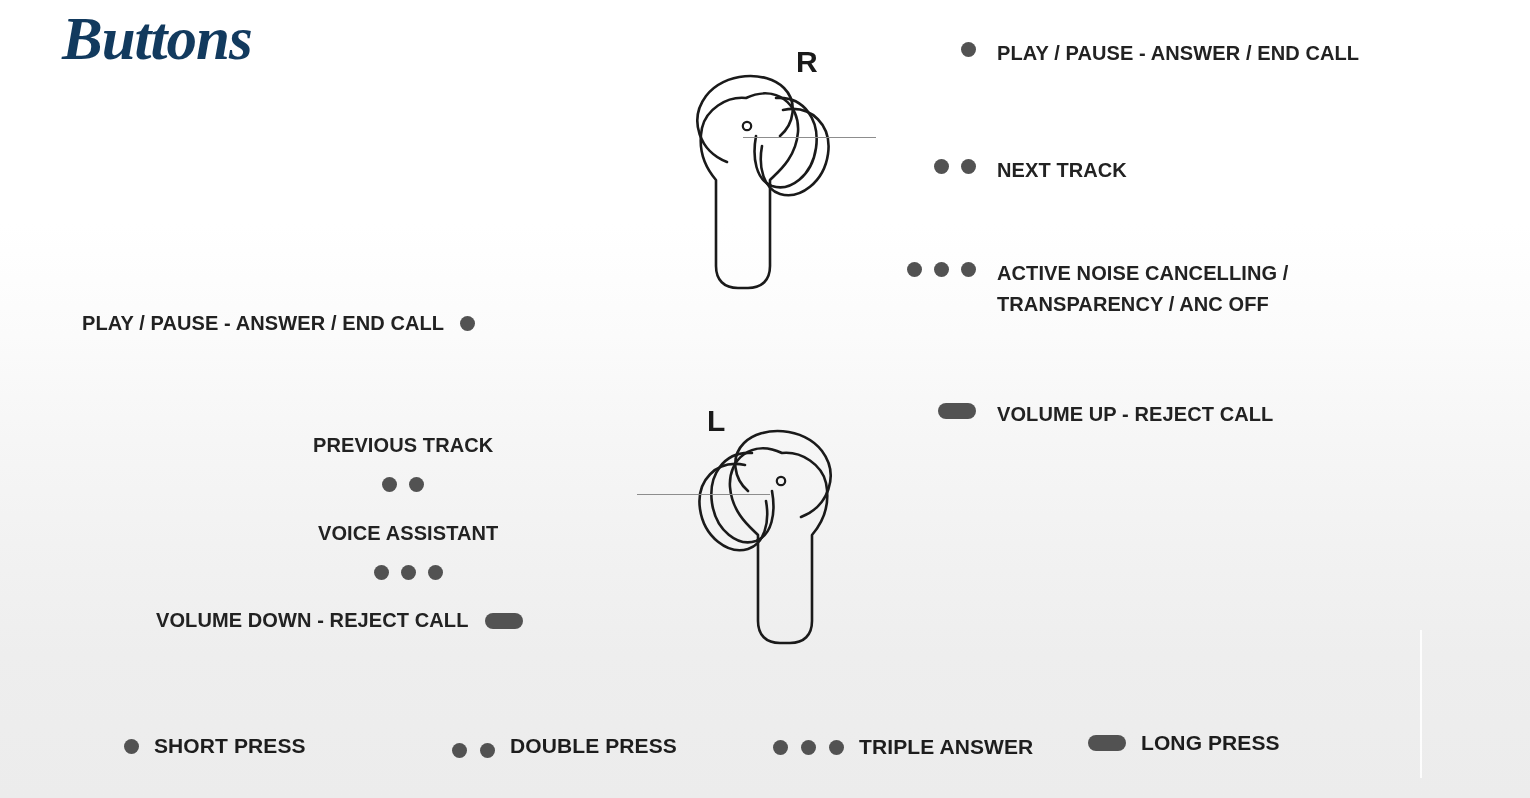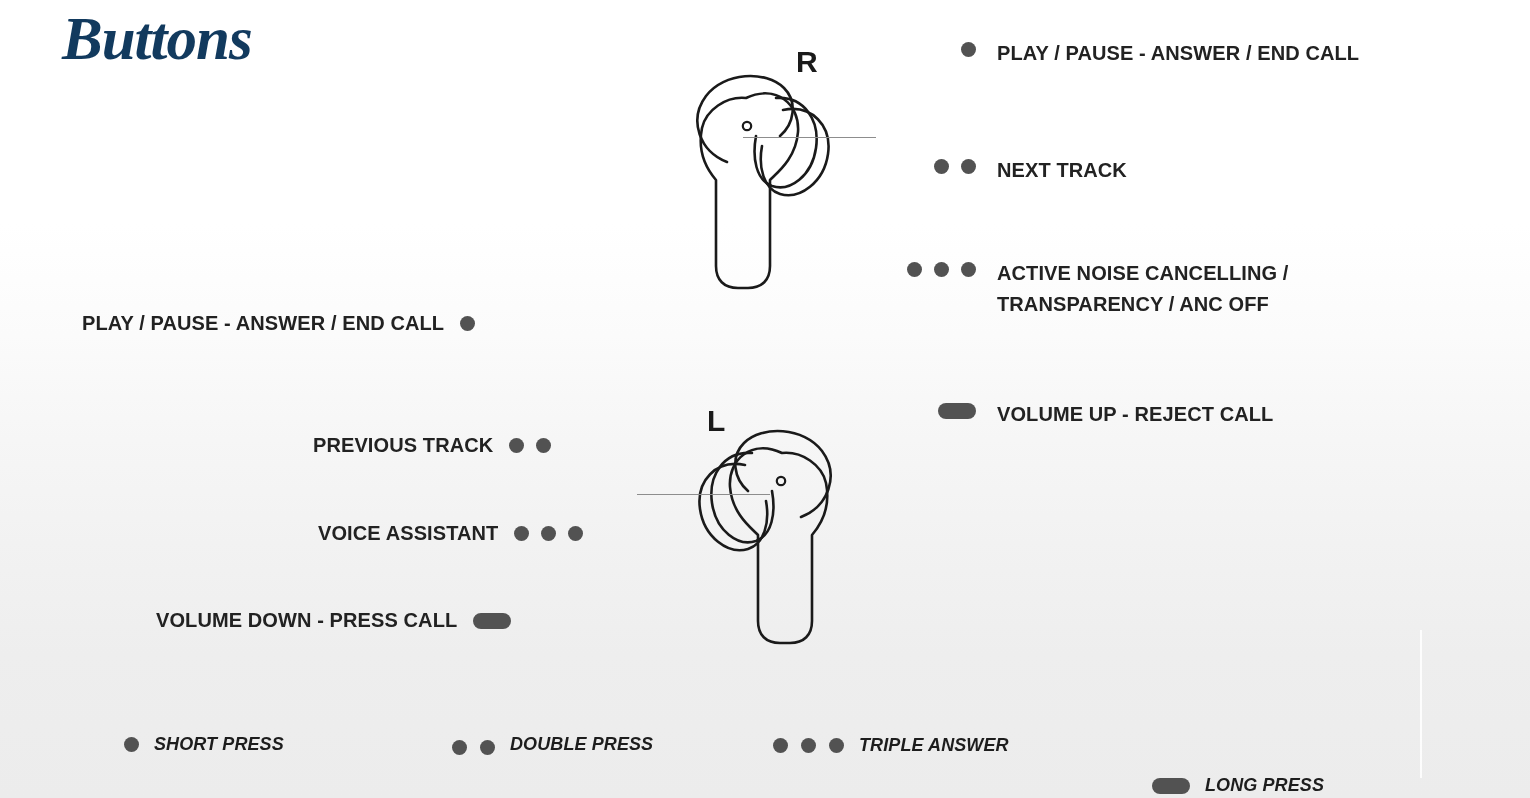--- a/index.html
+++ b/index.html
@@ -147,25 +147,24 @@
     height: 70px;
   }
   .legend-item {
     position: absolute;
     display: flex;
     align-items: center;
     gap: 15px;
     white-space: nowrap;
   }
   .legend-item .legend-label {
-    font-size: 18px;
+    font-size: 21px;
     font-weight: bold;
     color: #1d1d1d;
     letter-spacing: 0.1px;
-    font-style: italic;
   }
   .legend-item .dots-group { gap: 13px; }
 </style>
 </head>
 <body>
 
 <div id="stage">
 
   <div id="seam-artifact"></div>
 
@@ -280,39 +279,39 @@
     </div>
   </div>
 
   <div class="row-left" style="left:82px; top:308px;">
     <span class="label-text">PLAY / PAUSE - ANSWER / END CALL</span>
     <span class="dots-group">
       <span class="dot"></span>
     </span>
   </div>
 
-  <div class="row-left" style="left:313px; top:430px;">
+  <div class="row-left" style="left:313px; top:430px;flex-direction:column;">
     <span class="label-text">PREVIOUS TRACK</span>
     <span class="dots-group">
       <span class="dot"></span>
       <span class="dot"></span>
     </span>
   </div>
 
-  <div class="row-left" style="left:318px; top:518px;">
+  <div class="row-left" style="left:318px; top:518px;flex-direction:column;">
     <span class="label-text">VOICE ASSISTANT</span>
     <span class="dots-group">
       <span class="dot"></span>
       <span class="dot"></span>
       <span class="dot"></span>
     </span>
   </div>
 
   <div class="row-left" style="left:156px; top:605px;">
-    <span class="label-text">VOLUME DOWN - PRESS CALL</span>
+    <span class="label-text">VOLUME DOWN - REJECT CALL</span>
     <span class="dots-group">
       <span class="pill"></span>
     </span>
   </div>
 
   <div id="legend">
 
     <div class="legend-item" style="left:124px; top:16px;">
       <span class="dots-group">
         <span class="dot"></span>
@@ -330,21 +329,21 @@
 
     <div class="legend-item" style="left:773px; top:17px;">
       <span class="dots-group">
         <span class="dot"></span>
         <span class="dot"></span>
         <span class="dot"></span>
       </span>
       <span class="legend-label">TRIPLE ANSWER</span>
     </div>
 
-    <div class="legend-item" style="left:1152px; top:13px;margin-top:44px;">
+    <div class="legend-item" style="left:1088px; top:13px;">
       <span class="dots-group">
         <span class="pill"></span>
       </span>
       <span class="legend-label">LONG PRESS</span>
     </div>
 
   </div>
 
 </div>
 

